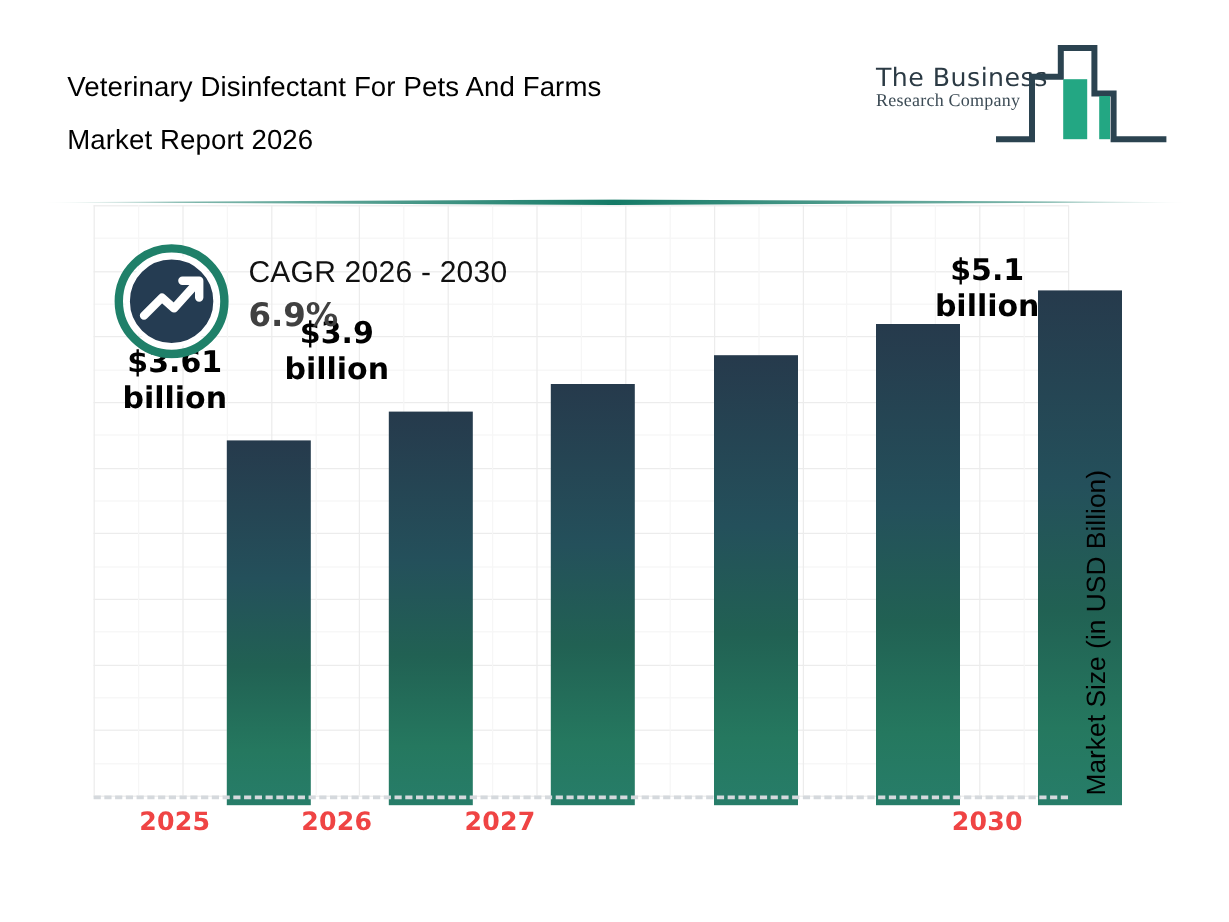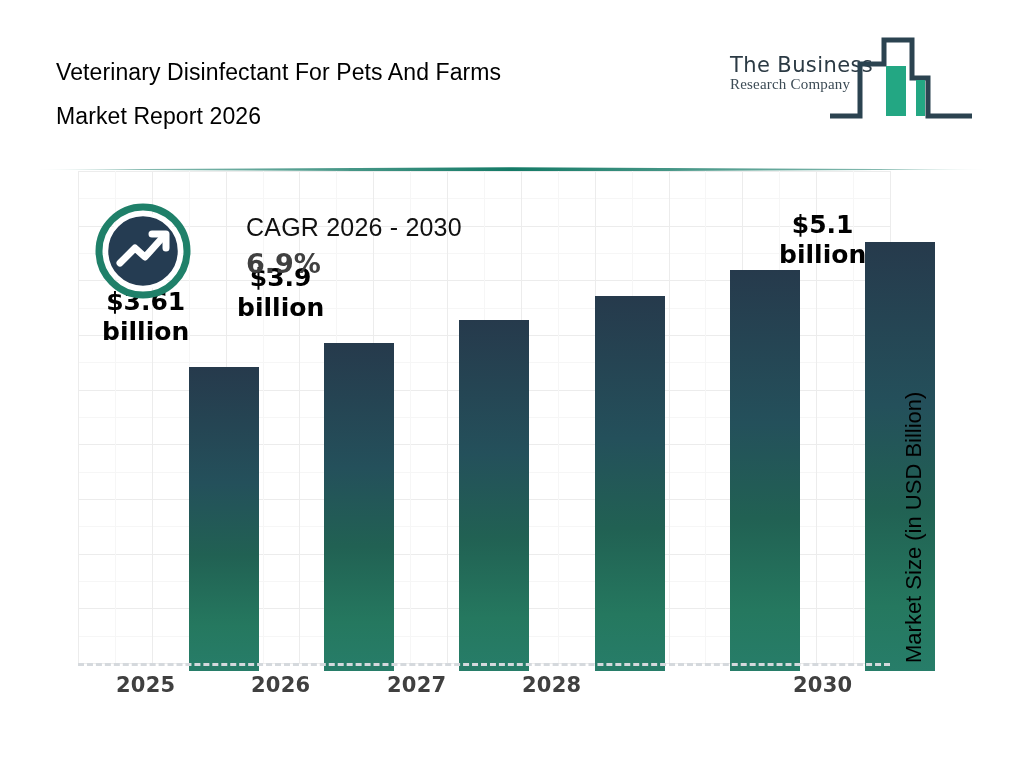--- a/index.html
+++ b/index.html
@@ -61,41 +61,41 @@
   .vlabel{
     position:absolute;text-align:center;
     font-size:25px;font-weight:700;color:#000000;line-height:30px;
     font-family:"DejaVu Sans",sans-serif;
   }
   .vlabel .l2{display:block;}
 
   #xaxis{position:absolute;left:78px;top:510px;width:812px;height:44px;}
   .xtick{
     position:absolute;top:0;text-align:center;
-    font-size:21px;font-weight:700;color:#404040;
+    font-size:21px;font-weight:700;color:#ef4444;
     font-family:"DejaVu Sans",sans-serif;letter-spacing:.2px;
   }
 
   #ylabel{
     position:absolute;left:893px;top:120px;
     width:380px;height:34px;
     transform:rotate(-90deg);transform-origin:left top;
     font-size:22px;color:#000000;white-space:nowrap;
     font-family:"Liberation Sans",sans-serif;
   }
   #ylabel-inner{
     position:absolute;left:0;bottom:0;
     transform:translate(-380px,0);
     width:380px;text-align:left;
   }
 
   
   #cagr{position:absolute;left:95px;top:198px;width:420px;height:120px;}
   #cagr-circle{position:absolute;left:0;top:5px;width:96px;height:96px;}
-  #cagr-text{position:absolute;left:112px;top:12px;margin-left:39px;}
+  #cagr-text{position:absolute;left:112px;top:12px;}
   #cagr-period{
     font-size:25px;color:#111111;line-height:34px;font-weight:400;
     font-family:"Liberation Sans",sans-serif;letter-spacing:.2px;
   }
   #cagr-value{
     font-size:27px;color:#404040;line-height:40px;font-weight:700;
     font-family:"DejaVu Sans",sans-serif;
   }
 </style>
 </head>
@@ -198,21 +198,20 @@
           <div class="bar" style="left: 709px; width: 70px; height: 429px;"></div>
         </div>
     </div>
 
     <div id="baseline"></div>
 
     <div id="xaxis">
         <div class="xtick" style="left: 0px; width: 135.333px;">2025</div>
         <div class="xtick" style="left: 135px; width: 135.333px;">2026</div>
         <div class="xtick" style="left: 271px; width: 135.333px; text-align: center;">2027</div>
-        <div class="xtick" style="left: 406px; width: 135.333px;">2028</div>
         <div class="xtick" style="left: 677px; width: 135.333px;">2030</div>
       </div>
 
     <div id="ylabel">
       <span id="ylabel-inner">Market Size (in USD Billion)</span>
     </div>
 
   <div class="vlabel" style="left: 78px; width: 135.333px; top: 124px;"><span>$3.61</span><span class="l2">billion</span></div>
       <div class="vlabel" style="left: 213px; width: 135.333px; top: 100px;"><span>$3.9</span><span class="l2">billion</span></div>
       <div class="vlabel" style="left: 755px; width: 135.333px; top: -1px; margin-top: 48px;"><span>$5.1</span><span class="l2">billion</span></div>

